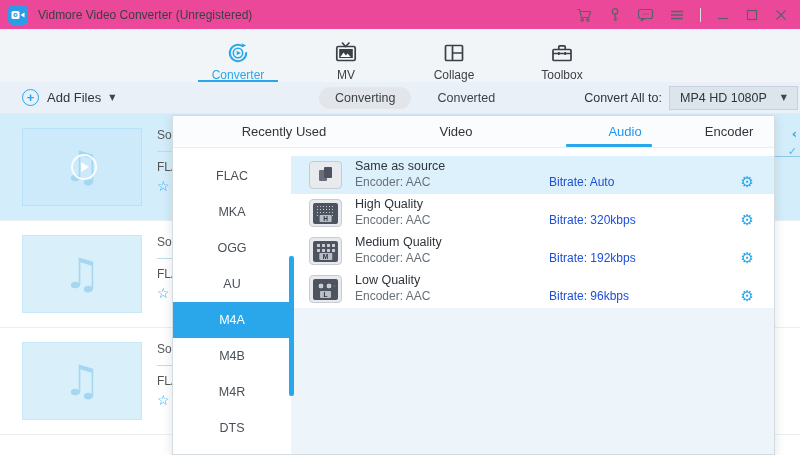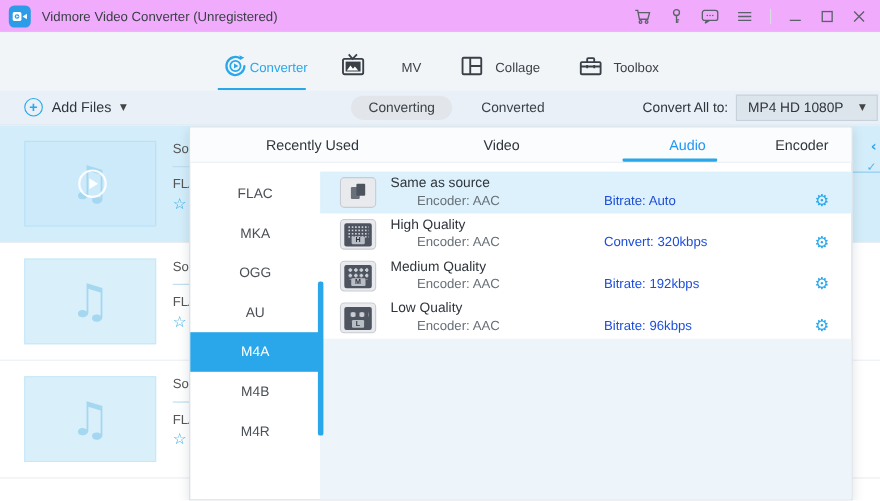--- a/index.html
+++ b/index.html
@@ -6,34 +6,34 @@
   html,body { width:800px; height:455px; overflow:hidden; }
   body {
     font-family:"Liberation Sans","DejaVu Sans",sans-serif;
     position:relative; background:#fff; color:#333; font-size:13px;
     -webkit-font-smoothing:antialiased;
   }
   .glyph { font-family:"DejaVu Sans","Liberation Sans",sans-serif; }
 
   
   .titlebar { position:absolute; top:0; left:0; right:0; height:30px;
-    background:#f0abfc; display:flex; align-items:center; z-index:40;
+    background:#ec4899; display:flex; align-items:center; z-index:40;
     border-bottom:1px solid #f0f2f5; }
   .app-icon { width:20px; height:20px; margin-left:8px; border-radius:5px;
     background:#2d9ce8; display:flex; align-items:center; justify-content:center; flex:0 0 auto; }
   .title-text { margin-left:10px; font-size:12px; color:#3a3f45; }
   .tb-icons { margin-left:auto; display:flex; align-items:center; gap:15px; margin-right:12px; }
   .tb-btn { display:flex; align-items:center; justify-content:center; cursor:default; }
   .tb-sep { width:1px; height:14px; background:#d9dde2; }
 
   
   .navbar { position:absolute; top:30px; left:0; right:0; height:52px; background:#f2f5f8; z-index:30; }
   .nav-tabs { height:100%; display:flex; justify-content:center; gap:34px; }
-  .nav-tab { width:74px; display:flex; align-items:center;
-    justify-content:space-between; padding-top:7px; position:relative; }
+  .nav-tab { width:74px; display:flex; flex-direction:column; align-items:center;
+    justify-content:flex-end; padding-top:7px; position:relative; }
   .nav-tab .nicon { height:26px; display:flex; align-items:center; justify-content:center; }
   .nav-tab .nlabel { font-size:12px; color:#3c4248; margin-top:2px; }
   .nav-tab.active .nlabel { color:#29a7ea; }
   .nav-tab.active::after { content:""; position:absolute; left:-3px; right:-3px; bottom:0;
     height:2px; background:#29a7ea; }
 
   
   .toolbar { position:absolute; top:82px; left:0; right:0; height:32px; background:#e9f0f7;
     z-index:30; border-bottom:1px solid #e2eaf1; }
   .add-files { position:absolute; left:22px; top:0; height:100%; display:flex; align-items:center; gap:8px; }
@@ -106,21 +106,21 @@
   .p-inner { position:relative; width:25px; height:21px; background:#4e545f; border-radius:2px; }
   .dots { position:absolute; left:3px; right:3px; top:2px; bottom:8px; }
   .dots.d-h { background-image:radial-gradient(#c9cdd4 .8px, transparent 1px); background-size:3px 3px; }
   .dots.d-m { background-image:radial-gradient(#c9cdd4 1.4px, transparent 1.6px); background-size:5px 5px; }
   .dots.d-l { background-image:radial-gradient(#c9cdd4 2.4px, transparent 2.6px); background-size:8px 8px;
     background-position:1px 1px; }
   .p-badge { position:absolute; bottom:2px; left:50%; transform:translateX(-50%);
     background:#b9bdc6; color:#2e333c; font-size:6.5px; line-height:7px; padding:0 4px;
     border-radius:1px; font-weight:bold; }
   .p-name { position:absolute; left:64px; top:3px; font-size:12.5px; color:#2f353b; }
-  .p-encoder { position:absolute; left:64px; bottom:5px; font-size:12px; color:#687077;margin-left:24px; }
+  .p-encoder { position:absolute; left:64px; bottom:5px; font-size:12px; color:#687077; }
   .p-bitrate { position:absolute; left:258px; bottom:5px; font-size:12px; color:#1d4ed8; }
   .p-gear { position:absolute; right:20px; bottom:4px; color:#29a7ea; font-size:15px; line-height:1; }
 
   svg { display:block; }
 </style>
 </head>
 <body>
 
 <div class="titlebar">
   <div class="app-icon">
@@ -296,20 +296,21 @@
   </div>
   <div class="panel-body">
     <div class="format-col">
       <div class="format-item">FLAC</div>
       <div class="format-item">MKA</div>
       <div class="format-item">OGG</div>
       <div class="format-item">AU</div>
       <div class="format-item selected">M4A</div>
       <div class="format-item">M4B</div>
       <div class="format-item">M4R</div>
+      <div class="format-item">DTS</div>
       <div class="format-scrollbar"></div>
     </div>
     <div class="profile-col">
       <div class="profile-bottom"></div>
 
       <div class="profile-row highlighted">
         <div class="p-icon">
           <div class="copy-shape"></div>
         </div>
         <div class="p-name">Same as source</div>
@@ -320,21 +321,21 @@
 
       <div class="profile-row">
         <div class="p-icon">
           <div class="p-inner">
               <div class="dots d-h"></div>
             <div class="p-badge">H</div>
           </div>
         </div>
         <div class="p-name">High Quality</div>
         <div class="p-encoder">Encoder: AAC</div>
-        <div class="p-bitrate">Convert: 320kbps</div>
+        <div class="p-bitrate">Bitrate: 320kbps</div>
         <div class="p-gear glyph">⚙</div>
       </div>
 
       <div class="profile-row">
         <div class="p-icon">
           <div class="p-inner">
               <div class="dots d-m"></div>
             <div class="p-badge">M</div>
           </div>
         </div>

